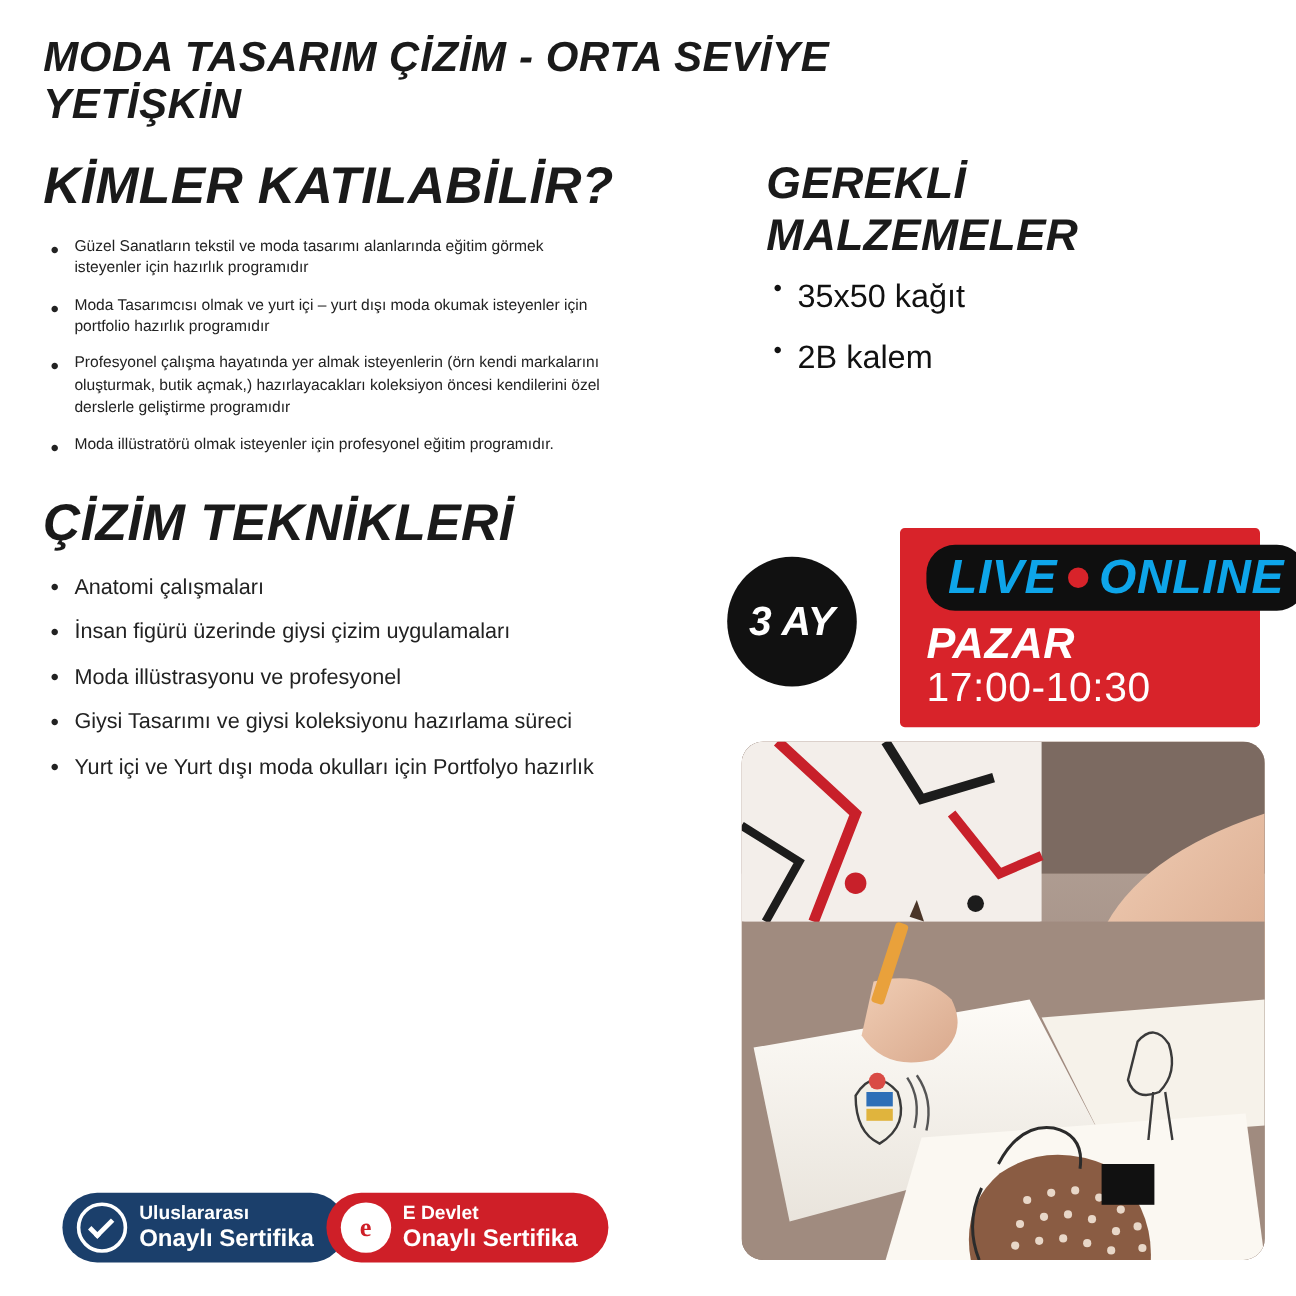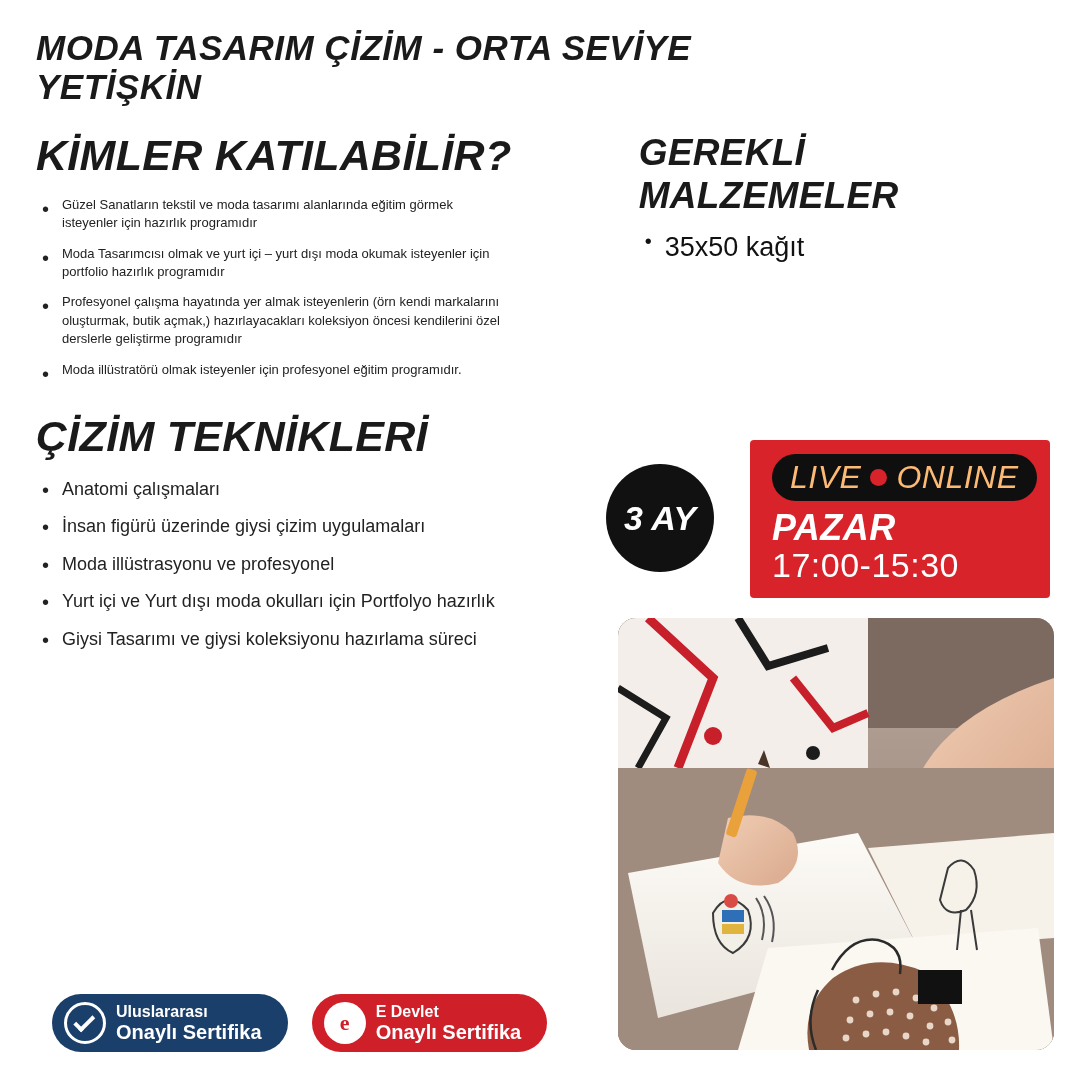--- a/index.html
+++ b/index.html
@@ -90,21 +90,20 @@
 
   .techniques-block { margin-top: 34px; }
 
   
   .badges {
     position: absolute;
     left: 52px;
     bottom: 28px;
     display: flex;
     align-items: center;
-    gap: 40px;
   }
   .badge {
     display: flex;
     align-items: center;
     height: 58px;
     border-radius: 29px;
     padding: 0 22px 0 12px;
     color: #fff;
   }
   .badge-intl { background: #1b3f6b; padding-right: 26px; }
@@ -143,23 +142,23 @@
   }
   .live-pill {
     display: inline-flex;
     align-items: center;
     background: #0f0f0f;
     border-radius: 24px;
     padding: 5px 18px;
     margin-bottom: 8px;
   }
   .live-pill .lbl {
-    color: #fdba74;
-    font-size: 32px;
-    font-weight: 400;
+    color: #0ea5e9;
+    font-size: 40px;
+    font-weight: 700;
     font-style: italic;
     letter-spacing: 0.5px;
   }
   .live-dot {
     width: 17px; height: 17px;
     background: #d8232a;
     border-radius: 50%;
     margin: 0 9px;
   }
   .live-day {
@@ -223,45 +222,46 @@
         <li>Profesyonel çalışma hayatında yer almak isteyenlerin (örn kendi markalarını oluşturmak, butik açmak,) hazırlayacakları koleksiyon öncesi kendilerini özel derslerle geliştirme programıdır</li>
         <li>Moda illüstratörü olmak isteyenler için profesyonel eğitim programıdır.</li>
       </ul>
 
       <div class="techniques-block">
         <div class="section-title">ÇİZİM TEKNİKLERİ</div>
         <ul class="bullets list-tech">
           <li>Anatomi çalışmaları</li>
           <li>İnsan figürü üzerinde giysi çizim uygulamaları</li>
           <li>Moda illüstrasyonu ve profesyonel</li>
+          <li>Giysi Tasarımı ve giysi koleksiyonu hazırlama süreci</li>
           <li>Yurt içi ve Yurt dışı moda okulları için Portfolyo hazırlık</li>
-          <li>Giysi Tasarımı ve giysi koleksiyonu hazırlama süreci</li>
         </ul>
       </div>
 
     </div>
 
     <div class="col-right">
       <div class="section-title-right">GEREKLİ MALZEMELER</div>
       <ul class="bullets list-mat">
         <li>35x50 kağıt</li>
+        <li>2B kalem</li>
       </ul>
     </div>
 
   </div>
 
   <div class="live-wrap">
     <div class="live-card">
       <div class="live-pill">
         <span class="lbl">LIVE</span>
         <span class="live-dot"></span>
         <span class="lbl">ONLINE</span>
       </div>
       <div class="live-day">PAZAR</div>
-      <div class="live-time">17:00-15:30</div>
+      <div class="live-time">17:00-10:30</div>
     </div>
     <div class="duration-circle">3 AY</div>
   </div>
 
   <div class="photo">
     <svg viewBox="0 0 436 432" preserveAspectRatio="xMidYMid slice">
       <defs>
         <linearGradient id="bgTop" x1="0" y1="0" x2="0" y2="1">
           <stop offset="0%" stop-color="#b9a79c"></stop>
           <stop offset="100%" stop-color="#8e7a70"></stop>

